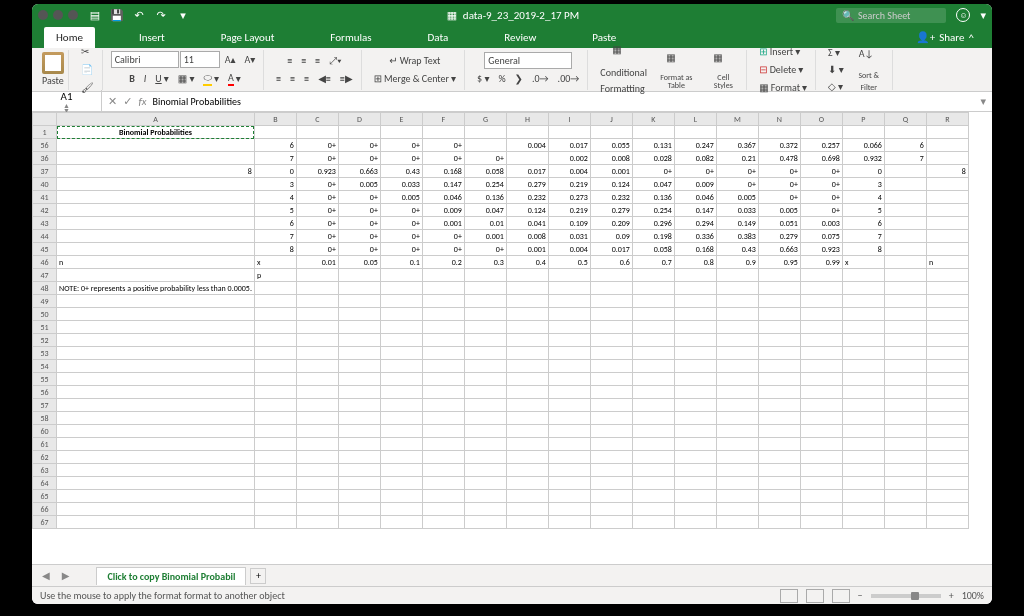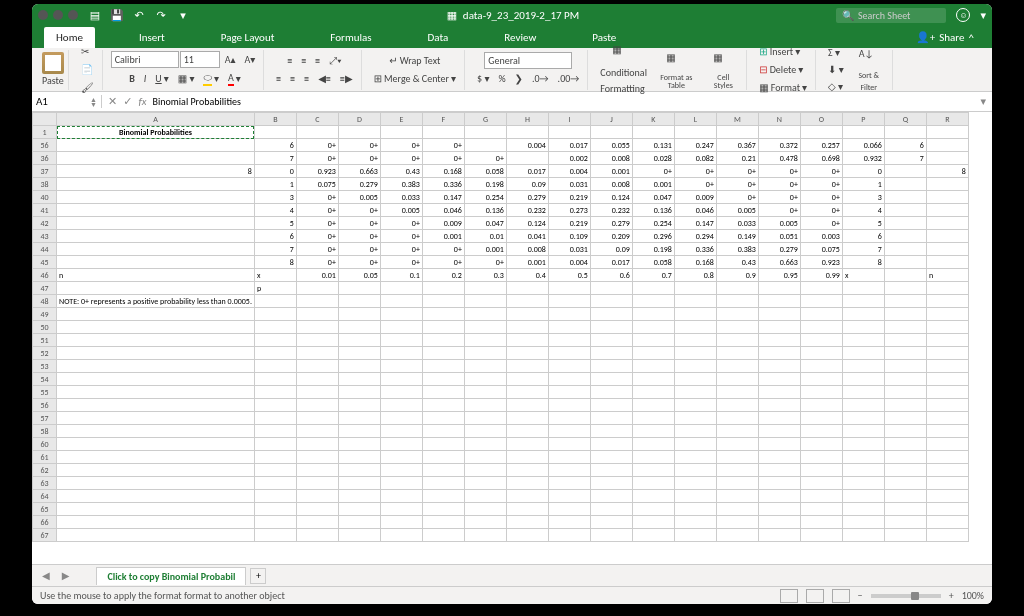--- a/index.html
+++ b/index.html
@@ -20,21 +20,21 @@
 .ribbon-tabs .share { margin-left:auto; margin-right:10px; padding:4px 8px; display:flex; align-items:center; gap:4px; }
 .ribbon { height:44px; background:#f3f2f1; border-bottom:1px solid #ccc; display:flex; align-items:center; padding:2px 6px; gap:4px; font-size:10px; color:#444; }
 .rgroup { display:flex; flex-direction:column; align-items:center; gap:1px; padding:0 4px; border-right:1px solid #ddd; height:40px; justify-content:center; }
 .rrow { display:flex; gap:1px; align-items:center; }
 .rbtn { padding:1px 3px; border:1px solid transparent; font-size:10px; display:flex; align-items:center; gap:2px; }
 .paste-ico { width:22px; height:22px; background:linear-gradient(#c49b5e,#a8894c); border-radius:2px; position:relative; }
 .paste-ico::before { content:""; position:absolute; top:3px; left:3px; right:3px; bottom:3px; background:#fff; }
 .sel { border:1px solid #aaa; padding:1px 3px; background:#fff; font-size:10px; min-width:40px; }
 .big-ico { width:20px; height:20px; }
 .formula-bar { height:20px; border-bottom:1px solid #ccc; display:flex; align-items:center; font-size:11px; }
-.namebox { width:70px; border-right:1px solid #ccc; padding:0 4px; display:flex; align-items:center; justify-content:space-between; }
+.namebox { width:70px; border-right:1px solid #ccc; padding:0 4px; display:flex; align-items:center; justify-content:space-between;flex-direction:column; }
 .namebox .arrows { font-size:7px; line-height:5px; color:#888; }
 .fx-zone { display:flex; align-items:center; gap:6px; padding:0 6px; flex:1; }
 .fx-btn { color:#888; font-size:11px; }
 .fx-txt { font-size:10px; }
 .grid-wrap { flex:1; overflow:auto; background:#fff; position:relative; }
 table.sheet { border-collapse:collapse; font-size:8px; table-layout:fixed; }
 table.sheet th, table.sheet td { border:1px solid #ccc; padding:0 2px; height:13px; overflow:hidden; white-space:nowrap; }
 table.sheet th { background:#e8e8e8; font-weight:normal; text-align:center; color:#555; position:sticky; top:0; }
 table.sheet th.rowhdr { position:sticky; left:0; width:24px; text-align:center; }
 table.sheet td { text-align:right; }
@@ -332,41 +332,20 @@
             <td>0+</td>
             <td>0+</td>
             <td>0+</td>
             <td>0+</td>
             <td>0+</td>
             <td>0</td>
             <td class="lt"></td>
             <td>8</td>
           </tr>
           <tr>
-            <th class="rowhdr">38</th>
-            <td></td>
-            <td>1</td>
-            <td>0.075</td>
-            <td>0.279</td>
-            <td>0.383</td>
-            <td>0.336</td>
-            <td>0.198</td>
-            <td>0.09</td>
-            <td>0.031</td>
-            <td>0.008</td>
-            <td>0.001</td>
-            <td>0+</td>
-            <td>0+</td>
-            <td>0+</td>
-            <td>0+</td>
-            <td>1</td>
-            <td class="lt"></td>
-            <td></td>
-          </tr>
-          <tr>
             <th class="rowhdr">40</th>
             <td></td>
             <td>3</td>
             <td>0+</td>
             <td>0.005</td>
             <td>0.033</td>
             <td>0.147</td>
             <td>0.254</td>
             <td>0.279</td>
             <td>0.219</td>

